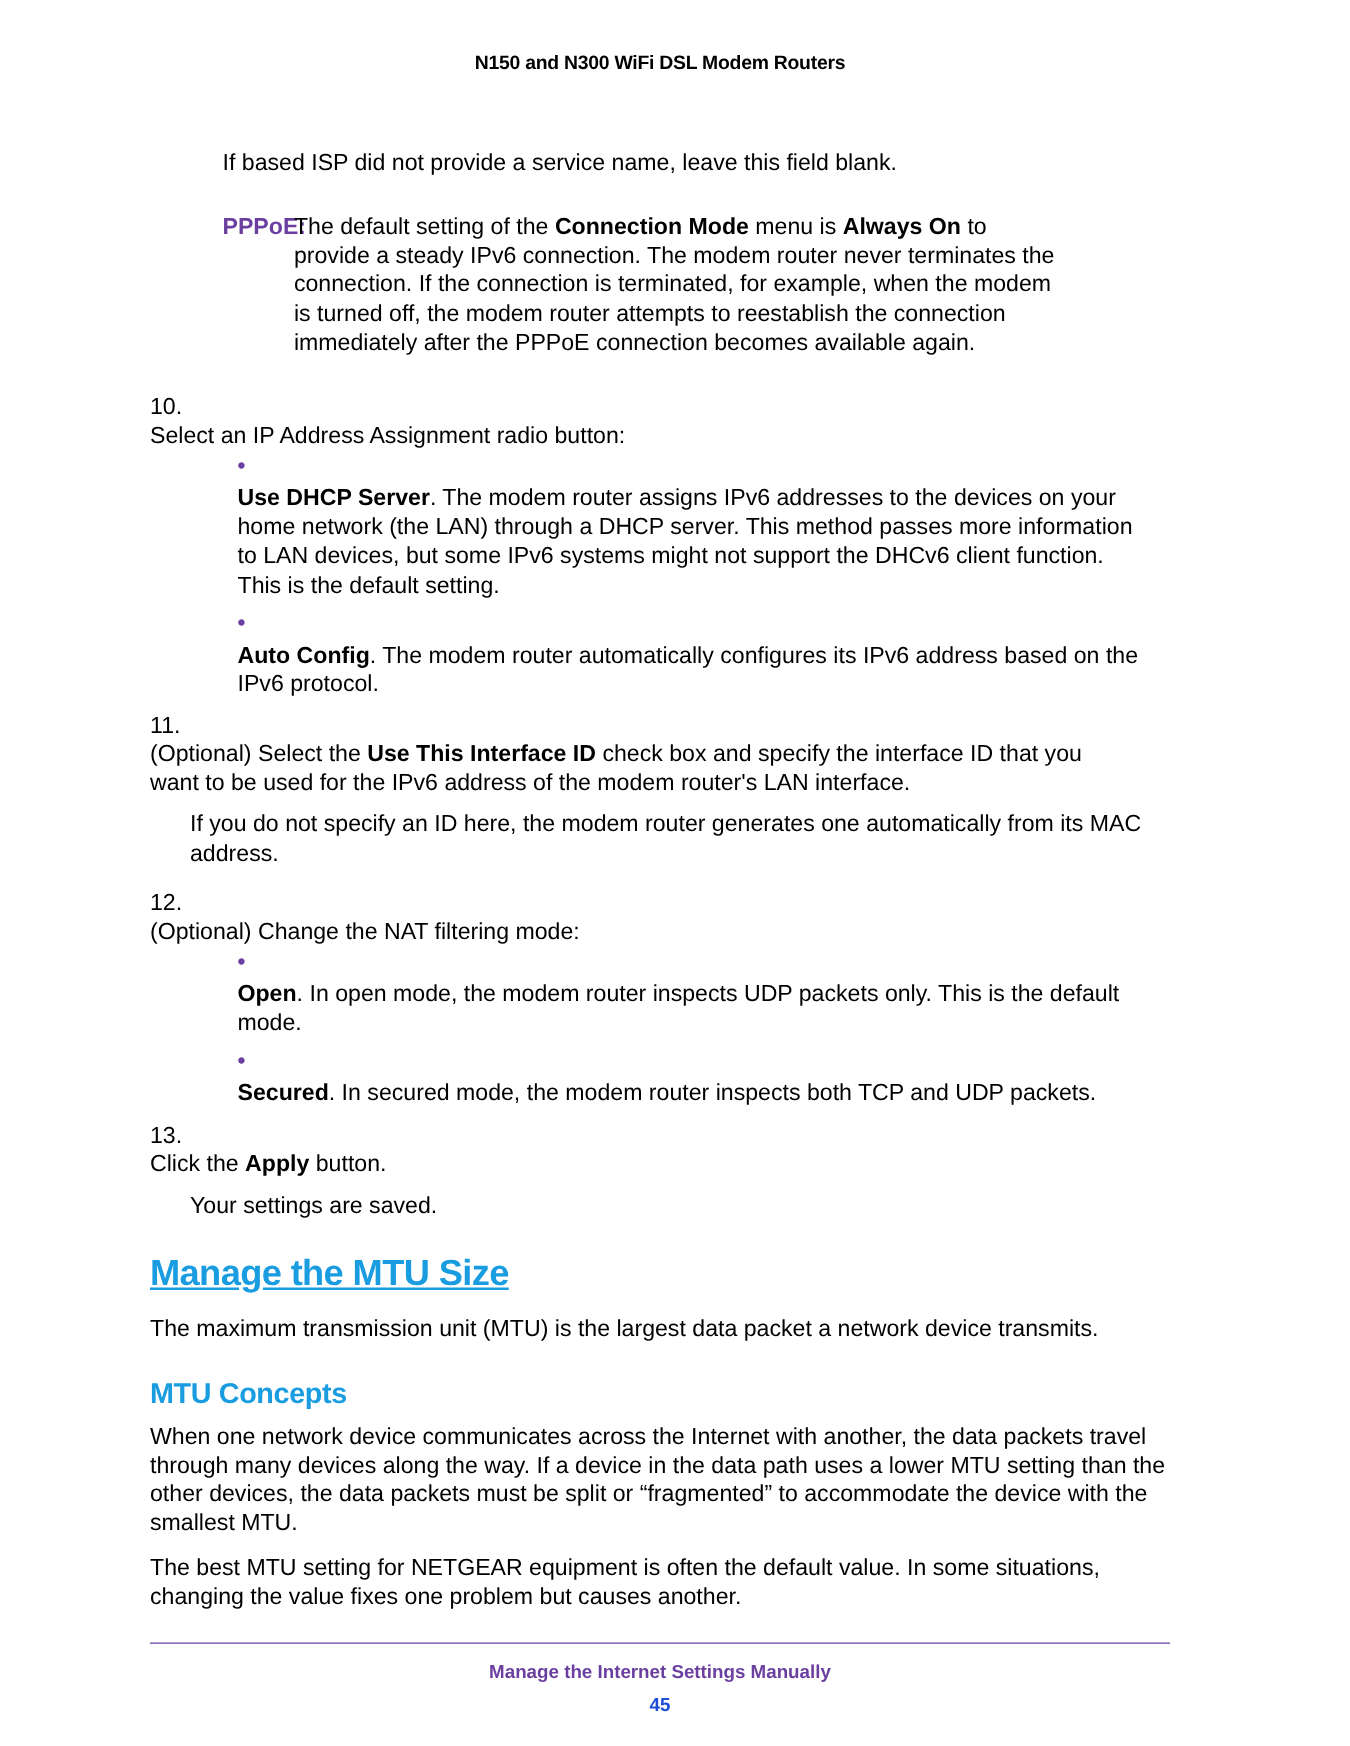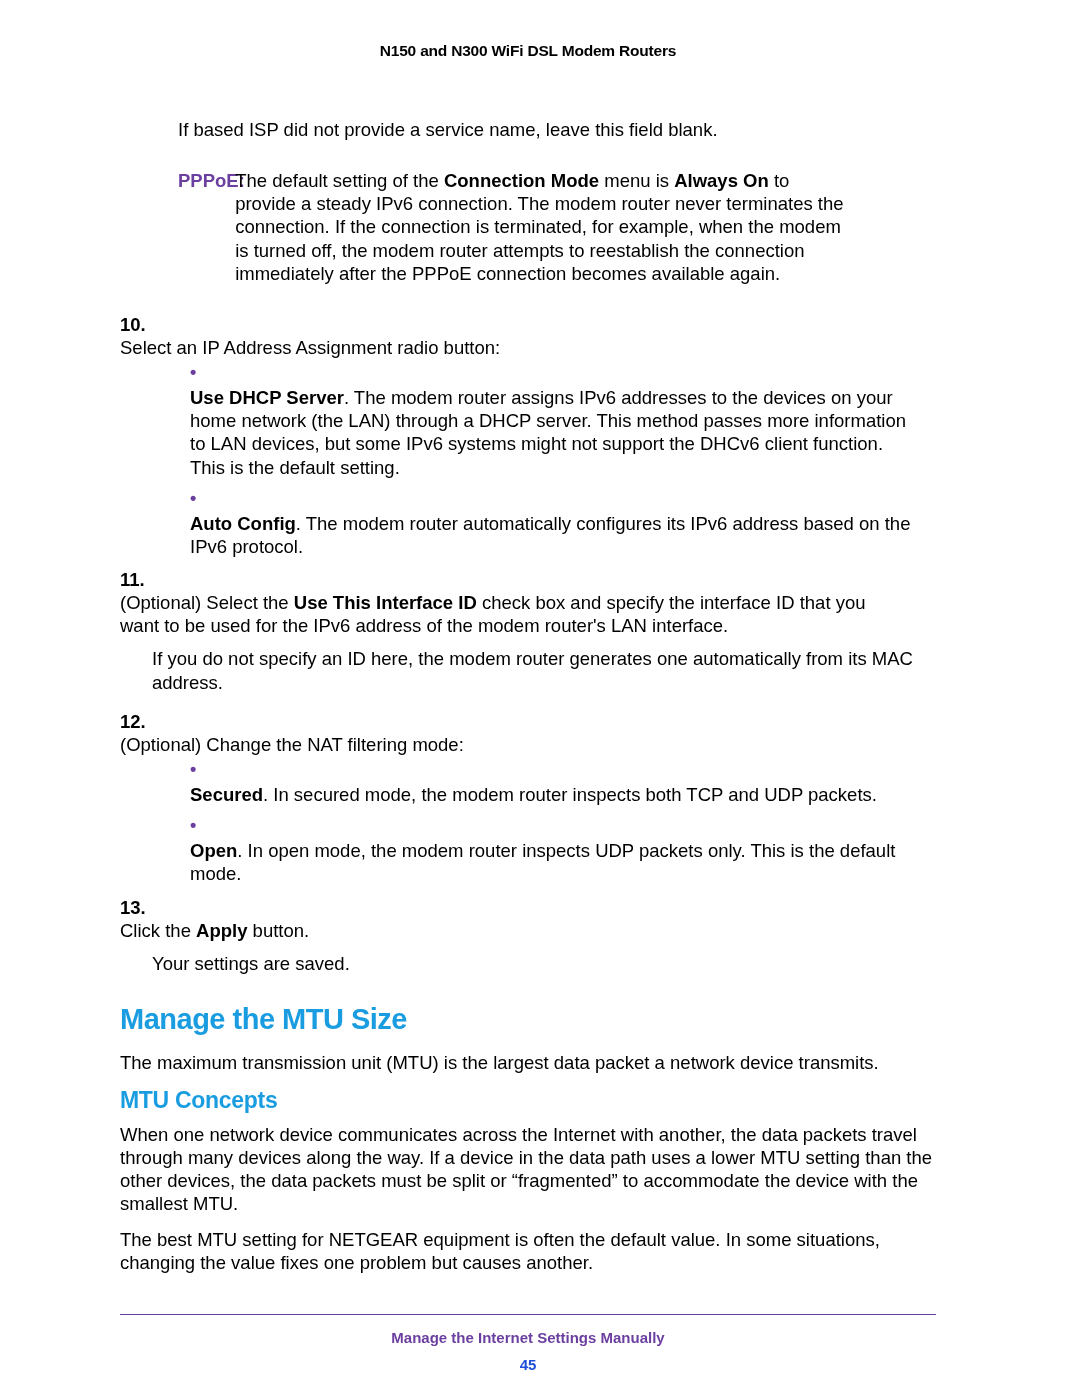--- a/index.html
+++ b/index.html
@@ -47,21 +47,21 @@
     width: 612px;
     vertical-align: top;
   }
   .ol-item {
     margin-top: 4px;
     margin-bottom: 4px;
   }
   .ol-num {
     display: inline-block;
     width: 30px;
-    font-weight: 700;
+    font-weight: 400;
     vertical-align: top;
   }
   .ol-body {
     display: inline-block;
     width: calc(100% - 32px);
     vertical-align: top;
   }
   .ul {
     margin: 4px 0 8px 70px;
   }
@@ -87,27 +87,28 @@
     margin-top: 10px;
     margin-bottom: 16px;
   }
   .h1 {
     color: #1a9de0;
     font-weight: 700;
     font-size: 29px;
     letter-spacing: -0.5px;
     margin-top: 26px;
     margin-bottom: 14px;
+    text-decoration: underline;
   }
   .h2 {
     color: #1a9de0;
     font-weight: 700;
     font-size: 23px;
     letter-spacing: -0.3px;
-    margin-top: 12px;
+    margin-top: 26px;
     margin-bottom: 8px;
   }
   .footer {
     position: absolute;
     left: 120px;
     right: 120px;
     bottom: 24px;
     text-align: center;
     border-top: 1.5px solid #6b3fa0;
     padding-top: 14px;
@@ -168,27 +169,27 @@
     <p class="para after-num">If you do not specify an ID here, the modem router generates one automatically from its MAC address.</p>
 
     <div class="ol-item">
       <span class="ol-num">12.</span>
       <span class="ol-body">(Optional) Change the NAT filtering mode:</span>
     </div>
     <div class="ul">
       <div class="li">
         <span class="bullet-dot">•</span>
         <span class="li-body">
+          <b>Open</b><span>. In open mode, the modem router inspects UDP packets only. This is the default mode.</span>
+        </span>
+      </div>
+      <div class="li">
+        <span class="bullet-dot">•</span>
+        <span class="li-body">
           <b>Secured</b><span>. In secured mode, the modem router inspects both TCP and UDP packets.</span>
-        </span>
-      </div>
-      <div class="li">
-        <span class="bullet-dot">•</span>
-        <span class="li-body">
-          <b>Open</b><span>. In open mode, the modem router inspects UDP packets only. This is the default mode.</span>
         </span>
       </div>
     </div>
 
     <div class="ol-item">
       <span class="ol-num">13.</span>
       <span class="ol-body">
         <span>Click the </span><b>Apply</b><span> button.</span>
       </span>
     </div>

